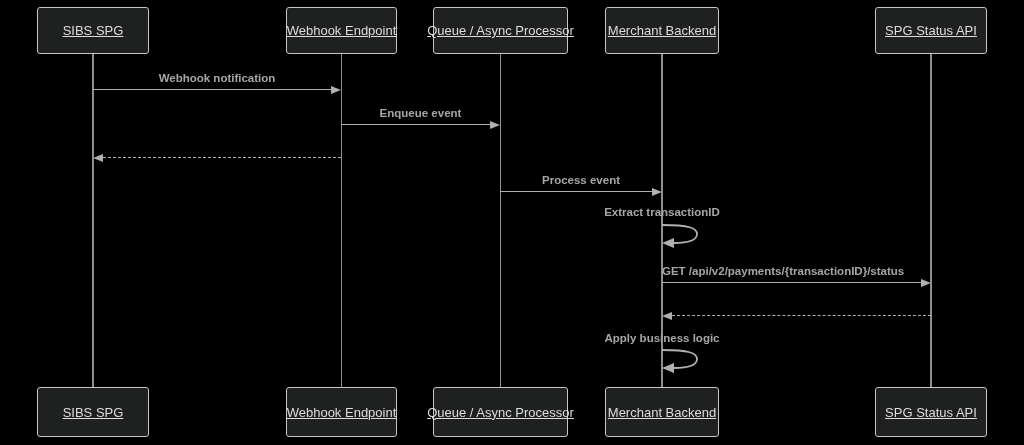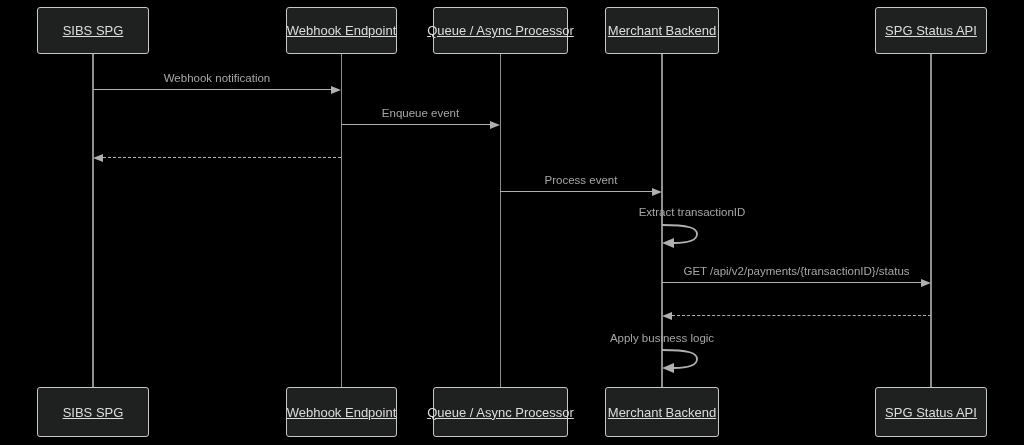--- a/index.html
+++ b/index.html
@@ -8,21 +8,21 @@
     font-family:"Liberation Sans","DejaVu Sans",sans-serif;
   }
   .lifeline{position:absolute;width:1.5px;top:53px;height:336px;background:#8f8f8f;}
   .actor{
     position:absolute;height:47px;background:#1f2020;border:1.5px solid #c7c7c7;border-radius:3px;
     display:flex;align-items:center;justify-content:center;box-sizing:border-box;
     color:#dcdcdc;font-size:13px;white-space:nowrap;text-decoration:underline;
   }
   .actor.bottom{height:50px;}
   .msg-label{
-    position:absolute;text-align:center;font-size:11.5px;font-weight:400;color:#a6a6a6;
+    position:absolute;text-align:center;font-size:11.5px;font-weight:700;color:#a6a6a6;
     white-space:nowrap;line-height:15px;
   }
   .msg-line{position:absolute;height:0;border-top:1.8px solid #b0b0b0;}
   .msg-line.dashed{border-top:1.8px dashed #b0b0b0;}
   .arrow-right{position:absolute;width:0;height:0;border-top:4.5px solid transparent;border-bottom:4.5px solid transparent;border-left:10px solid #b0b0b0;}
   .arrow-left{position:absolute;width:0;height:0;border-top:4.5px solid transparent;border-bottom:4.5px solid transparent;border-right:10px solid #b0b0b0;}
   .loop-svg{position:absolute;}
 </style>
 </head>
 <body>
@@ -75,27 +75,27 @@
   <div class="msg-line" style="left:341px;top:124px;width:149px"></div>
   <div class="arrow-right" style="left:490px;top:120.5px"></div>
 
   <div class="msg-line dashed" style="left:103px;top:157px;width:238px"></div>
   <div class="arrow-left" style="left:93px;top:153.5px"></div>
 
   <div class="msg-label" style="left:500px;top:173px;width:162px">Process event</div>
   <div class="msg-line" style="left:500px;top:191px;width:152px"></div>
   <div class="arrow-right" style="left:652px;top:187.5px"></div>
 
-  <div class="msg-label" style="left:612px;top:205px;width:160px">Extract transactionID</div>
+  <div class="msg-label" style="left:582px;top:205px;width:160px">Extract transactionID</div>
   <svg class="loop-svg" style="left:661px;top:222px" width="40" height="28" viewBox="0 0 40 28">
     <path d="M1,3 C28,3 36,6 36,12 C36,18 28,21 13,21" fill="none" stroke="#b0b0b0" stroke-width="1.8"></path>
     <polygon points="1,21 13,16 13,26" fill="#b0b0b0"></polygon>
   </svg>
 
-  <div class="msg-label" style="left:662px;top:264px;width:269px">GET /api/v2/payments/{transactionID}/status</div>
+  <div class="msg-label" style="left:662px;top:264px;width:227px">GET /api/v2/payments/{transactionID}/status</div>
   <div class="msg-line" style="left:662px;top:282px;width:259px"></div>
   <div class="arrow-right" style="left:921px;top:278.5px"></div>
 
   <div class="msg-line dashed" style="left:672px;top:315px;width:259px"></div>
   <div class="arrow-left" style="left:662px;top:311.5px"></div>
 
   <div class="msg-label" style="left:582px;top:331px;width:160px">Apply business logic</div>
   <svg class="loop-svg" style="left:661px;top:347px" width="40" height="28" viewBox="0 0 40 28">
     <path d="M1,3 C28,3 36,6 36,12 C36,18 28,21 13,21" fill="none" stroke="#b0b0b0" stroke-width="1.8"></path>
     <polygon points="1,21 13,16 13,26" fill="#b0b0b0"></polygon>

